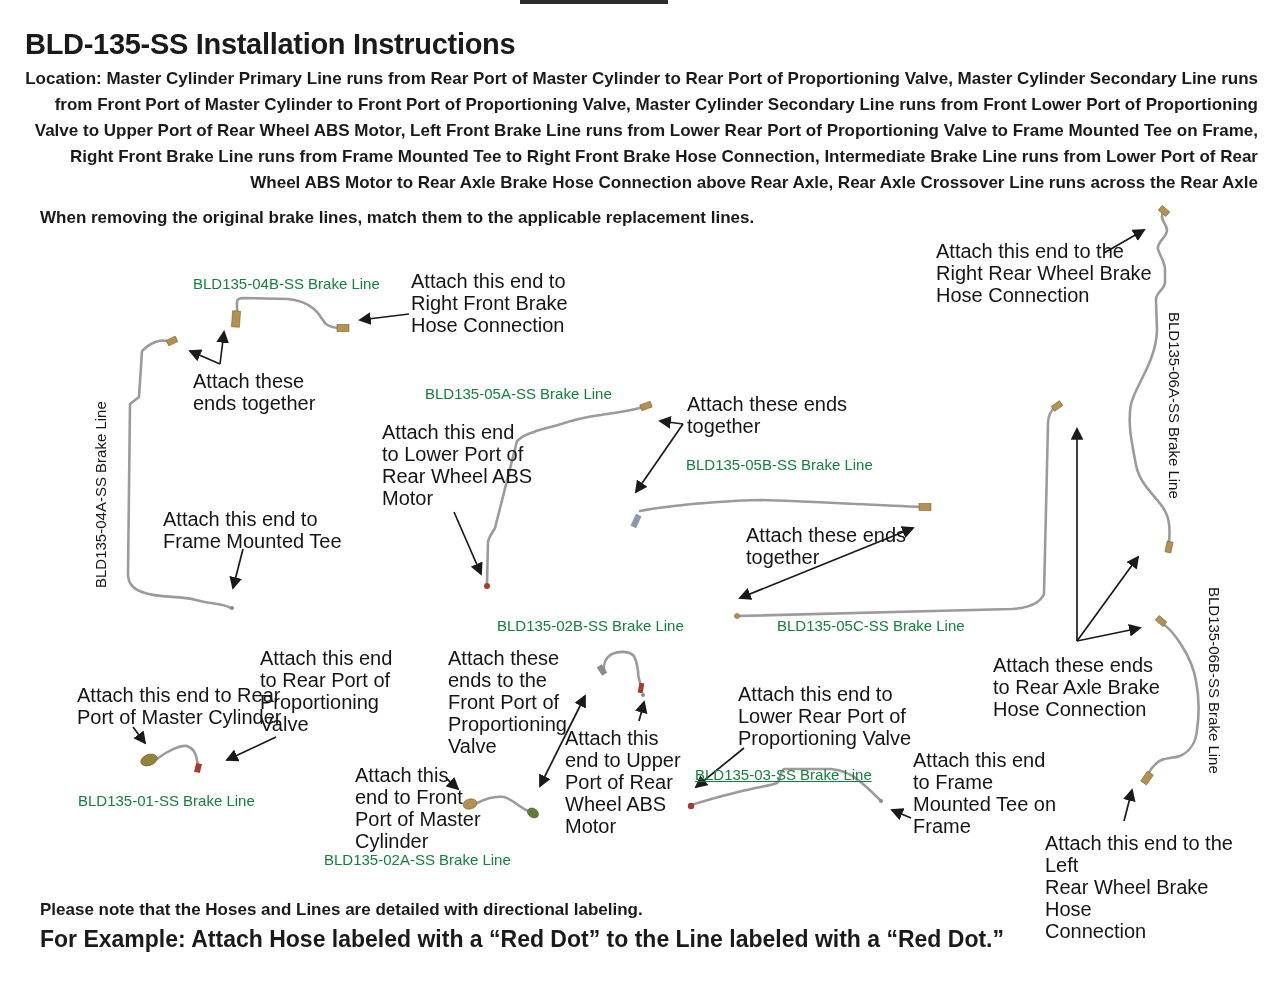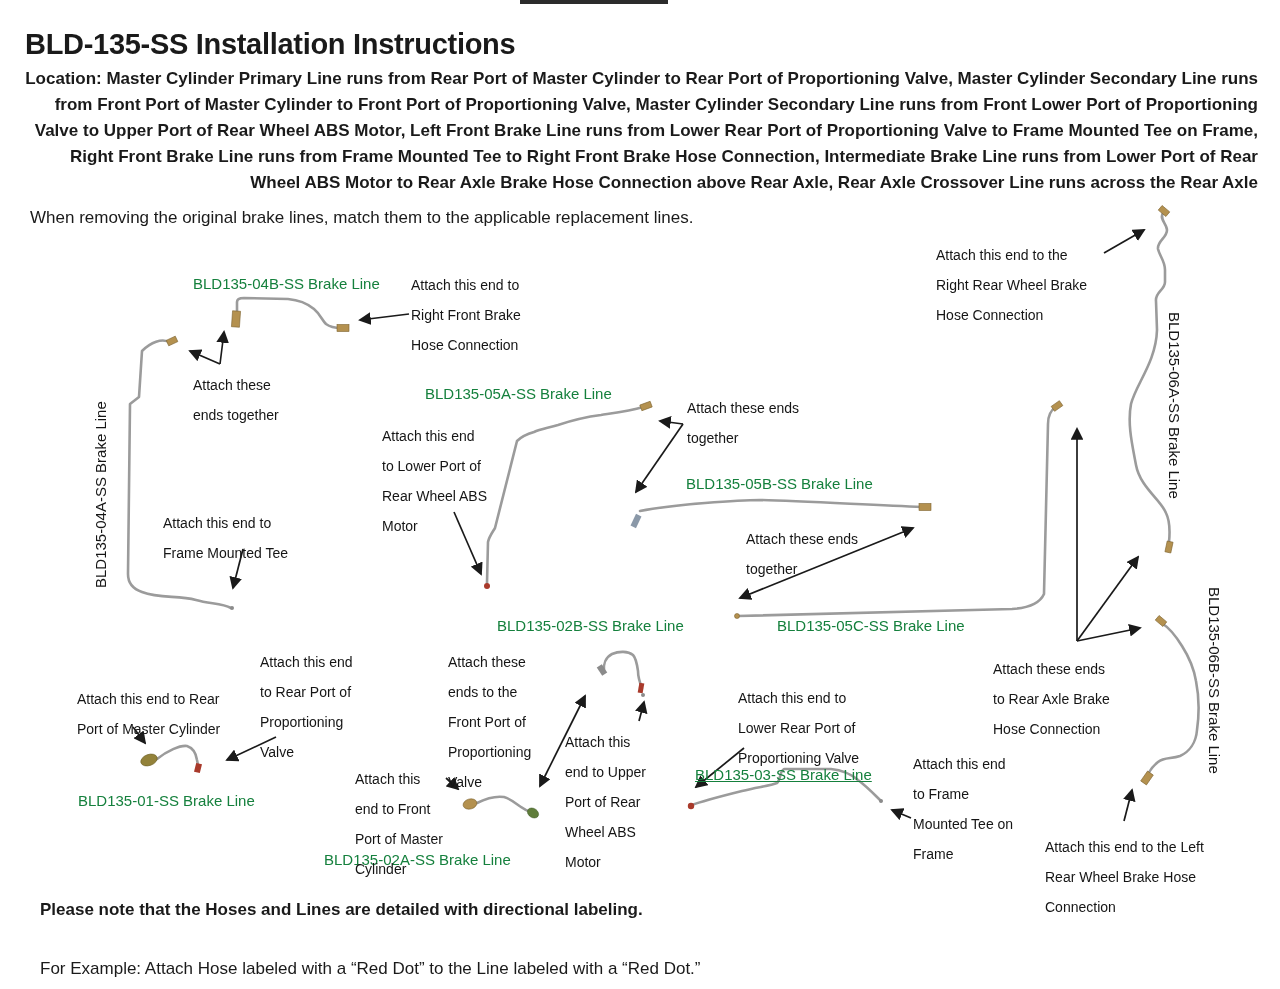--- a/index.html
+++ b/index.html
@@ -3,24 +3,24 @@
 <meta charset="utf-8">
 <style>
   html,body{margin:0;padding:0;background:#ffffff;}
   .canvas{
     position:relative;width:1259px;height:989px;background:#ffffff;overflow:hidden;
     font-family:"Liberation Sans", sans-serif;color:#1a1a1a;
   }
   .topbar{position:absolute;left:520px;top:0;width:148px;height:4px;background:#2b2b2b;}
   .title{position:absolute;left:25px;top:28px;font-size:29px;font-weight:bold;letter-spacing:-0.3px;white-space:nowrap;}
   .para{position:absolute;left:25px;top:66px;width:1233px;font-size:17px;font-weight:bold;line-height:26px;text-align:right;}
-  .intro{position:absolute;left:30px;top:208px;font-size:17px;font-weight:normal;white-space:nowrap;}
+  .intro{position:absolute;left:40px;top:208px;font-size:17px;font-weight:bold;white-space:nowrap;}
   .note1{position:absolute;left:40px;top:900px;font-size:17px;font-weight:bold;white-space:nowrap;}
-  .note2{position:absolute;left:40px;top:959px;font-size:17px;font-weight:normal;white-space:nowrap;}
-  .lbl{position:absolute;font-size:14px;line-height:30px;white-space:pre-line;color:#151515;}
+  .note2{position:absolute;left:40px;top:926px;font-size:23px;font-weight:bold;white-space:nowrap;}
+  .lbl{position:absolute;font-size:20px;line-height:22px;white-space:pre-line;color:#151515;}
   .plbl{position:absolute;font-size:15px;white-space:nowrap;color:#15803d;}
   .vlbl{position:absolute;font-size:15px;white-space:nowrap;color:#151515;writing-mode:vertical-rl;line-height:17px;}
   .vlbl.flip{transform:rotate(180deg);}
   svg.diagram{position:absolute;left:0;top:0;width:1280px;height:989px;}
   .tube{fill:none;stroke:var(--c-tube,#9b9b9b);stroke-width:2.6;stroke-linecap:round;stroke-linejoin:round;}
   .arrow{fill:none;stroke:var(--c-arrow,#1a1a1a);stroke-width:1.7;}
   .fit-brass{fill:var(--c-brass,#b4914f);stroke:#7d6330;stroke-width:.6;}
   .fit-red{fill:var(--c-red,#a93a2b);}
   .fit-green{fill:var(--c-green,#5f7d3a);stroke:#3f5a26;stroke-width:.5;}
   .fit-olive{fill:var(--c-olive,#93823a);stroke:#6d6026;stroke-width:.6;}
@@ -105,21 +105,21 @@
       <path class="arrow" d="M639,721 L644,702" marker-end="url(#ah)"></path>
       <path class="arrow" d="M744,748 L696,787" marker-end="url(#ah)"></path>
       <path class="arrow" d="M911,818 L892,810" marker-end="url(#ah)"></path>
       <path class="arrow" d="M1124,821 L1132,790" marker-end="url(#ah)"></path>
     </g>
   </svg>
 
   <div class="plbl" style="left:193px;top:275px;">BLD135-04B-SS Brake Line</div>
   <div class="vlbl flip" style="left:92px;top:392px;height:196px;">BLD135-04A-SS Brake Line</div>
   <div class="plbl" style="left:425px;top:385px;">BLD135-05A-SS Brake Line</div>
-  <div class="plbl" style="left:686px;top:475px;">BLD135-05B-SS Brake Line</div>
+  <div class="plbl" style="left:686px;top:456px;">BLD135-05B-SS Brake Line</div>
   <div class="vlbl" style="left:1166px;top:312px;height:192px;">BLD135-06A-SS Brake Line</div>
   <div class="plbl" style="left:497px;top:617px;">BLD135-02B-SS Brake Line</div>
   <div class="plbl" style="left:777px;top:617px;">BLD135-05C-SS Brake Line</div>
   <div class="plbl" style="left:78px;top:792px;">BLD135-01-SS Brake Line</div>
   <div class="plbl" style="left:324px;top:851px;">BLD135-02A-SS Brake Line</div>
   <div class="plbl" style="left:695px;top:766px;text-decoration:underline;">BLD135-03-SS Brake Line</div>
   <div class="vlbl" style="left:1206px;top:587px;height:200px;">BLD135-06B-SS Brake Line</div>
 
   <div class="lbl" style="left:193px;top:370px;">Attach these
 ends together</div>

